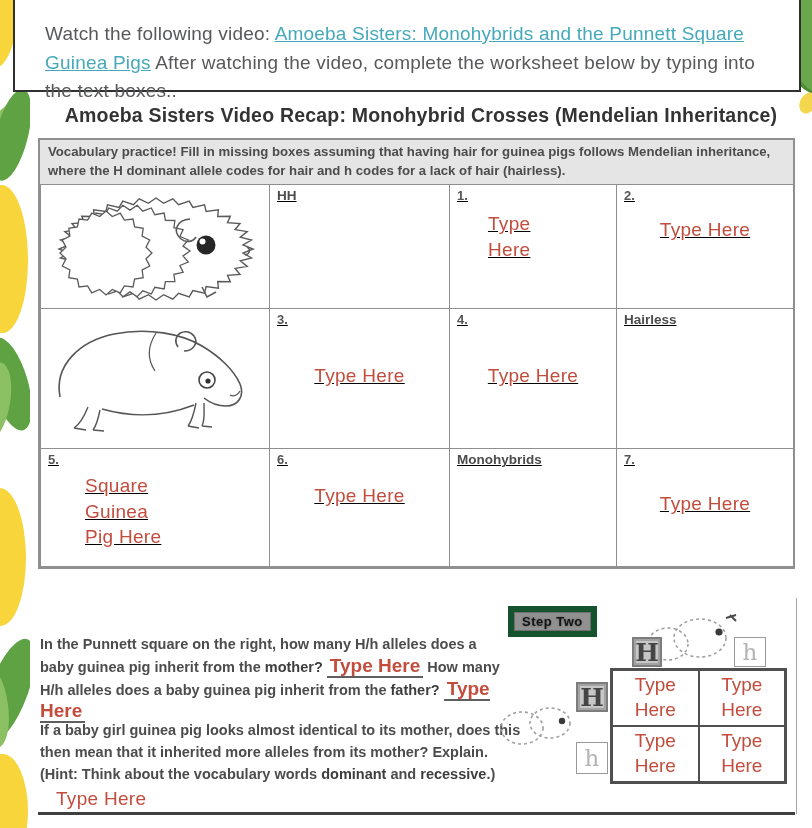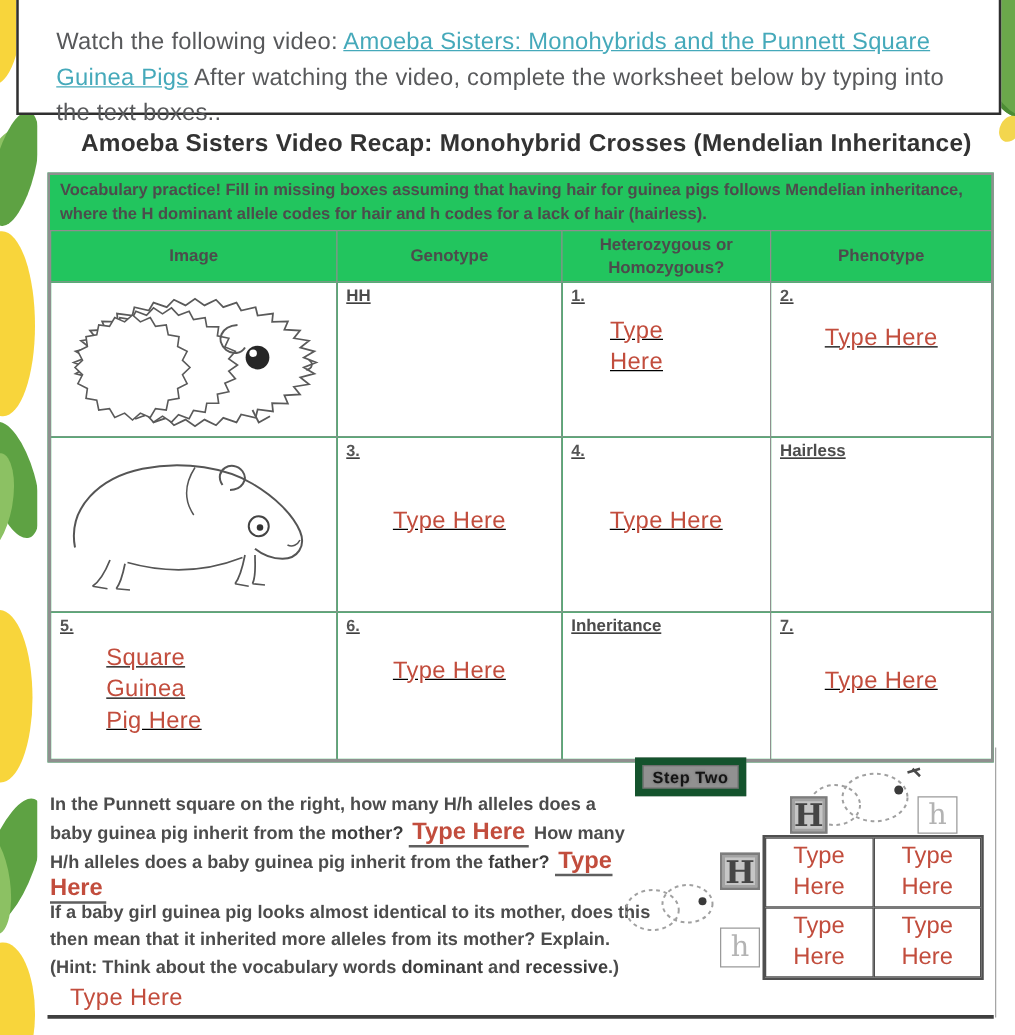--- a/index.html
+++ b/index.html
@@ -22,21 +22,21 @@
           border:2px solid #2f2f2f;box-sizing:border-box;padding:9px 16px 0 18px;z-index:5;}
   .banner p{margin:12px;font-size:19px;line-height:1.5;color:#58595b;letter-spacing:.2px;}
   .banner a{color:#45a9ba;text-decoration:underline;cursor:pointer;}
 
   
   .page{position:absolute;left:30px;top:92px;width:782px;height:624px;background:#fff;z-index:2;}
   .ws-title{position:absolute;left:0;top:12px;width:100%;text-align:center;font-size:19.5px;
             font-weight:600;color:#333;letter-spacing:.2px;margin:0;}
 
   .outer-box{position:absolute;left:8px;top:46px;width:757px;box-sizing:border-box;
-             border:2px solid #8f8f8f;background:#22c55e;}
+             border:2px solid #8f8f8f;background:#e5e5e5;}
   .vocab{margin:0;padding:3px 8px 4px 8px;font-size:13.2px;font-weight:700;color:#4c4c4c;line-height:1.42;}
 
   table.ws{width:100%;border-collapse:collapse;table-layout:fixed;}
   table.ws th,table.ws td{border:1px solid #8f8f8f;box-sizing:border-box;}
   table.ws th{font-size:13.5px;font-weight:700;color:#4c4c4c;text-align:center;padding:2px 2px;line-height:1.3;height:36px;}
   table.ws td{vertical-align:top;padding:0;position:relative;background:#fff;text-decoration:underline;}
   tr.r1 td{height:124px;} tr.r2 td{height:140px;} tr.r3 td{height:118px;}
 
   .cellnum{display:block;padding:3px 7px 0 7px;font-size:13px;font-weight:700;color:#555;}
   .printed{display:block;padding:3px 7px 0 7px;font-size:13.5px;font-weight:700;color:#4c4c4c;}
@@ -114,26 +114,20 @@
       <p class="vocab">Vocabulary practice! Fill in missing boxes assuming that having hair for guinea pigs follows Mendelian inheritance, where the H dominant allele codes for hair and h codes for a lack of hair (hairless).</p>
 
       <table class="ws">
         <colgroup>
             <col style="width:229px">
             <col style="width:180px">
             <col style="width:167px">
             <col style="width:177px">
           </colgroup>
         <tbody>
-            <tr>
-          <th>Image</th>
-          <th>Genotype</th>
-          <th>Heterozygous or Homozygous?</th>
-          <th>Phenotype</th>
-        </tr>
         <tr class="r1">
           <td>
             <svg class="pig-svg" width="222" height="118" viewBox="0 0 222 118">
               <path id="sp-outer" fill="#fff" stroke="#5a5a5a" stroke-width="1.4" d="M209.0,60.0L199.0,64.0L207.5,68.9L196.3,71.9L203.2,77.4L191.1,79.4L196.0,85.5L183.5,86.3L186.3,92.8L173.7,92.5L174.4,99.1L162.1,97.6L160.5,104.2L148.9,101.6L145.2,107.9L134.6,104.3L128.8,110.2L119.6,105.7L112.0,111.0L104.4,105.7L95.2,110.2L89.4,104.3L78.8,107.9L75.1,101.6L63.5,104.2L61.9,97.6L49.6,99.1L50.3,92.5L37.7,92.8L40.5,86.3L28.0,85.5L32.9,79.4L20.8,77.4L27.7,71.9L16.5,68.9L25.0,64.0L15.0,60.0L25.0,56.0L16.5,51.1L27.7,48.1L20.8,42.6L32.9,40.6L28.0,34.5L40.5,33.7L37.7,27.2L50.3,27.5L49.6,20.9L61.9,22.4L63.5,15.8L75.1,18.4L78.8,12.1L89.4,15.7L95.2,9.8L104.4,14.3L112.0,9.0L119.6,14.3L128.8,9.8L134.6,15.7L145.2,12.1L148.9,18.4L160.5,15.8L162.1,22.4L174.4,20.9L173.7,27.5L186.3,27.2L183.5,33.7L196.0,34.5L191.1,40.6L203.2,42.6L196.3,48.1L207.5,51.1L199.0,56.0Z"></path>
               <path id="sp-mid" fill="#fff" stroke="#5a5a5a" stroke-width="1.3" d="M146.0,62.0L139.0,66.9L144.3,73.0L135.9,76.5L139.1,83.4L129.9,85.3L130.9,92.5L121.4,92.6L120.1,99.9L110.8,98.3L107.3,105.0L98.8,101.8L93.2,107.7L86.0,102.9L78.8,107.7L73.2,101.8L64.7,105.0L61.2,98.3L51.9,99.9L50.6,92.6L41.1,92.5L42.1,85.3L32.9,83.4L36.1,76.5L27.7,73.0L33.0,66.9L26.0,62.0L33.0,57.1L27.7,51.0L36.1,47.5L32.9,40.6L42.1,38.7L41.1,31.5L50.6,31.4L51.9,24.1L61.2,25.7L64.7,19.0L73.2,22.2L78.8,16.3L86.0,21.1L93.2,16.3L98.8,22.2L107.3,19.0L110.8,25.7L120.1,24.1L121.4,31.4L130.9,31.5L129.9,38.7L139.1,40.6L135.9,47.5L144.3,51.0L139.0,57.1Z"></path>
               <path id="sp-inner" fill="#fff" stroke="#5a5a5a" stroke-width="1.3" d="M108.0,64.0L102.0,69.8L105.7,77.0L98.1,80.8L99.2,88.7L90.6,90.1L89.0,98.0L80.4,96.9L76.2,103.9L68.3,100.5L62.0,106.0L55.7,100.5L47.8,103.9L43.6,96.9L35.0,98.0L33.4,90.1L24.8,88.7L25.9,80.8L18.3,77.0L22.0,69.8L16.0,64.0L22.0,58.2L18.3,51.0L25.9,47.2L24.8,39.3L33.4,37.9L35.0,30.0L43.6,31.1L47.8,24.1L55.7,27.5L62.0,22.0L68.3,27.5L76.2,24.1L80.4,31.1L89.0,30.0L90.6,37.9L99.2,39.3L98.1,47.2L105.7,51.0L102.0,58.2Z"></path>
               <path d="M146,30 c-13,1 -18,12 -9,20 c5,4 12,3 15,-2" fill="none" stroke="#5a5a5a" stroke-width="1.6"></path>
               <circle cx="162" cy="56" r="9.5" fill="#262626"></circle>
               <circle cx="158.5" cy="52.5" r="3" fill="#fff"></circle>
               <path d="M203,58 c4,2 3,7 -2,8" fill="none" stroke="#5a5a5a" stroke-width="1.4"></path>
@@ -181,21 +175,21 @@
         <tr class="r3">
           <td>
             <span class="cellnum">5.</span>
             <span class="red insert-wrap">Square Guinea Pig Here</span>
           </td>
           <td>
             <span class="cellnum">6.</span>
             <span class="red th-center mt3">Type Here</span>
           </td>
           <td>
-                <span class="printed">Inheritance</span>
+                <span class="printed">Monohybrids</span>
               </td>
           <td>
             <span class="cellnum">7.</span>
             <span class="red th-center mt4">Type Here</span>
           </td>
         </tr>
       </tbody>
         </table>
     </div>
 

